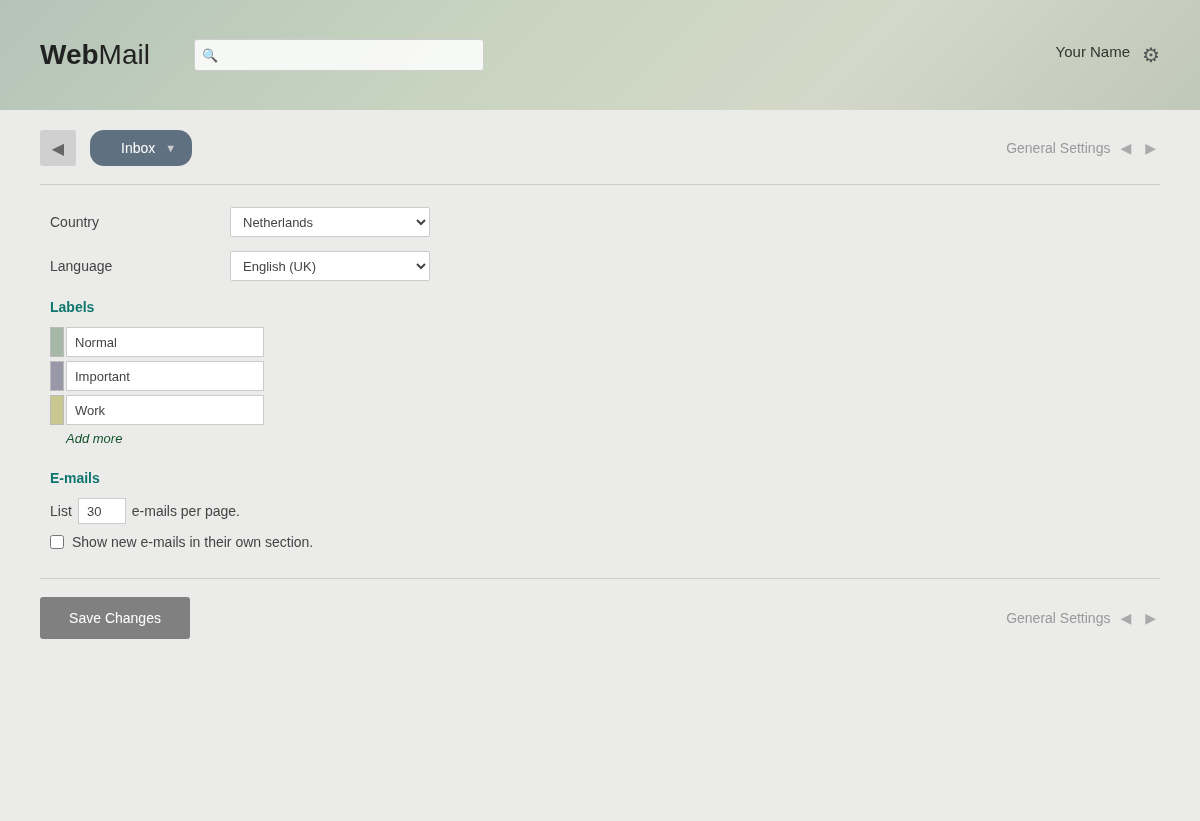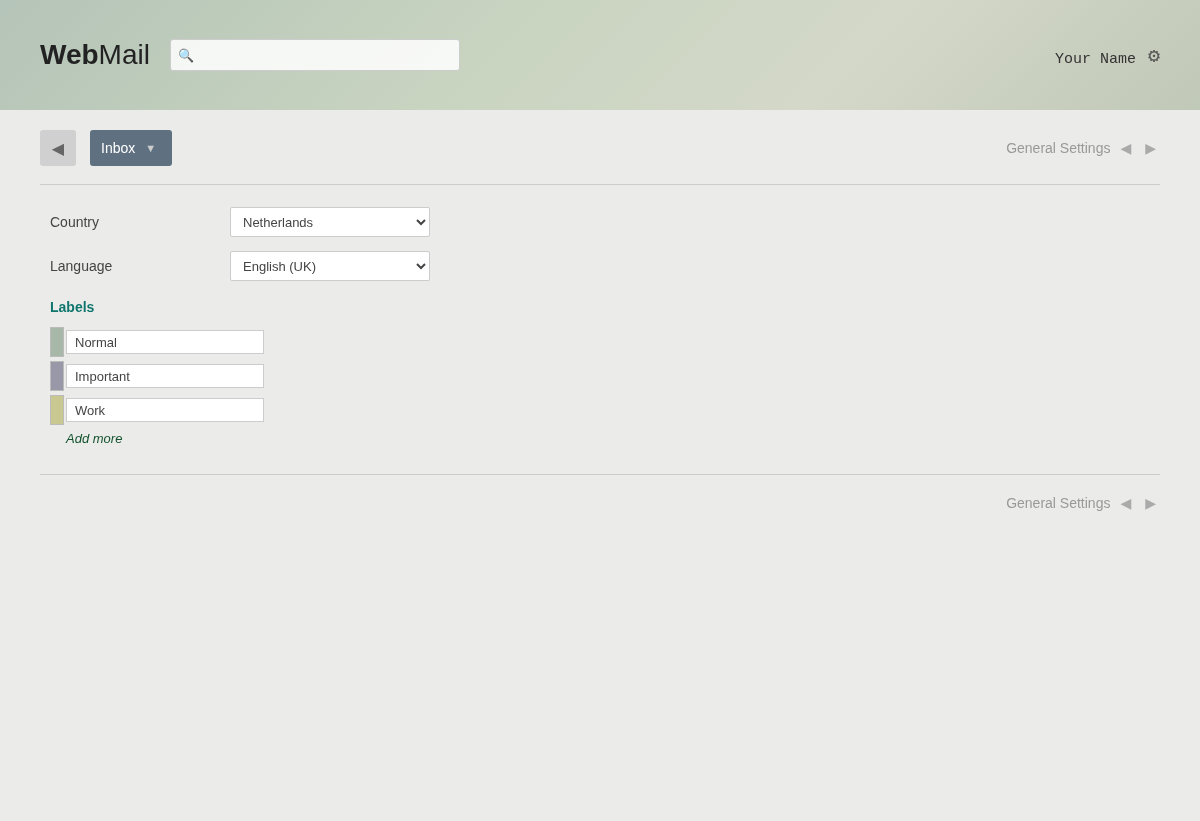--- a/index.html
+++ b/index.html
@@ -12,20 +12,21 @@
     }
 
     
     .header {
       background: linear-gradient(135deg, #b5c4b8 0%, #c8d4c0 40%, #d4d8c8 70%, #c0c8b8 100%);
       height: 110px;
       display: flex;
       align-items: center;
       padding: 0 40px;
       position: relative;
+      gap: 24px;
     }
     .header-logo {
       font-size: 28px;
       color: #222;
       font-weight: normal;
       margin-right: 20px;
     }
     .header-logo strong {
       font-weight: 900;
     }
@@ -47,25 +48,24 @@
       position: absolute;
       left: 8px;
       top: 50%;
       transform: translateY(-50%);
       color: #999;
       font-size: 13px;
     }
     .header-right {
       margin-left: auto;
       display: flex;
-      align-items: flex-end;
+      align-items: flex-start;
       gap: 12px;
       color: #333;
       font-size: 15px;
-      font-family: Liberation Mono, monospace;
     }
     .gear-icon {
       font-size: 20px;
       color: #555;
       cursor: pointer;
     }
 
     
     .main {
       background: #ebebea;
@@ -90,23 +90,23 @@
       align-items: center;
       justify-content: center;
       margin-right: 14px;
       color: #666;
       font-size: 16px;
     }
     .inbox-btn {
       background: #5f7080;
       color: #fff;
       border: none;
-      border-radius: 3px;
+      border-radius: 14px;
       height: 36px;
-      padding: 0 16px 0 11px;
+      padding: 0 16px 0 31px;
       font-size: 14px;
       cursor: pointer;
       display: flex;
       align-items: center;
       gap: 10px;
     }
     .inbox-btn .dropdown-arrow {
       font-size: 11px;
       color: #ccc;
     }
@@ -177,21 +177,21 @@
       margin-bottom: 4px;
     }
     .label-color-swatch {
       width: 14px;
       height: 30px;
       margin-right: 2px;
       border: 1px solid #bbb;
     }
     .label-input {
       width: 198px;
-      height: 24px;
+      height: 30px;
       border: 1px solid #ccc;
       background: #fff;
       padding: 0 8px;
       font-size: 13px;
       color: #444;
       outline: none;
     }
     .add-more-link {
       font-style: italic;
       color: #14532d;
@@ -343,26 +343,41 @@
       <input class="label-input" type="text" value="Important" style="">
     </div>
 
     <div class="label-item">
       <div class="label-color-swatch" style="background:#c8c890;"></div>
       <input class="label-input" type="text" value="Work" style="">
     </div>
 
     <a class="add-more-link">Add more</a>
 
+    <div class="emails-section">
+      <div class="section-title">E-mails</div>
+
+      <div class="emails-row">
+        <span>List</span>
+        <input class="number-input" type="number" value="30" min="1" max="999" style="">
+        <span>e-mails per page.</span>
+      </div>
+
+      <div class="checkbox-row">
+        <input type="checkbox" id="showNewEmails" style="">
+        <label for="showNewEmails">Show new e-mails in their own section.</label>
+      </div>
+    </div>
 
   </div>
 
   <hr class="bottom-divider">
 
   <div class="bottom-row">
+    <button class="save-btn">Save Changes</button>
     <div class="bottom-nav">
       <span>General Settings</span>
       <button class="nav-btn">◀</button>
       <button class="nav-btn">▶</button>
     </div>
   </div>
 
 </div>
 
 </body></html>

